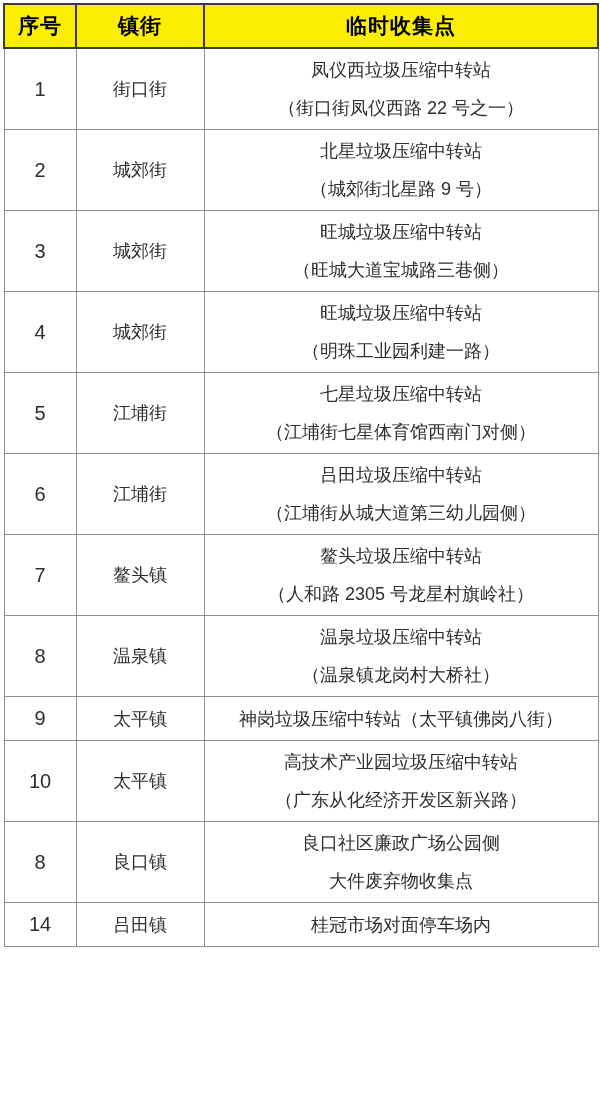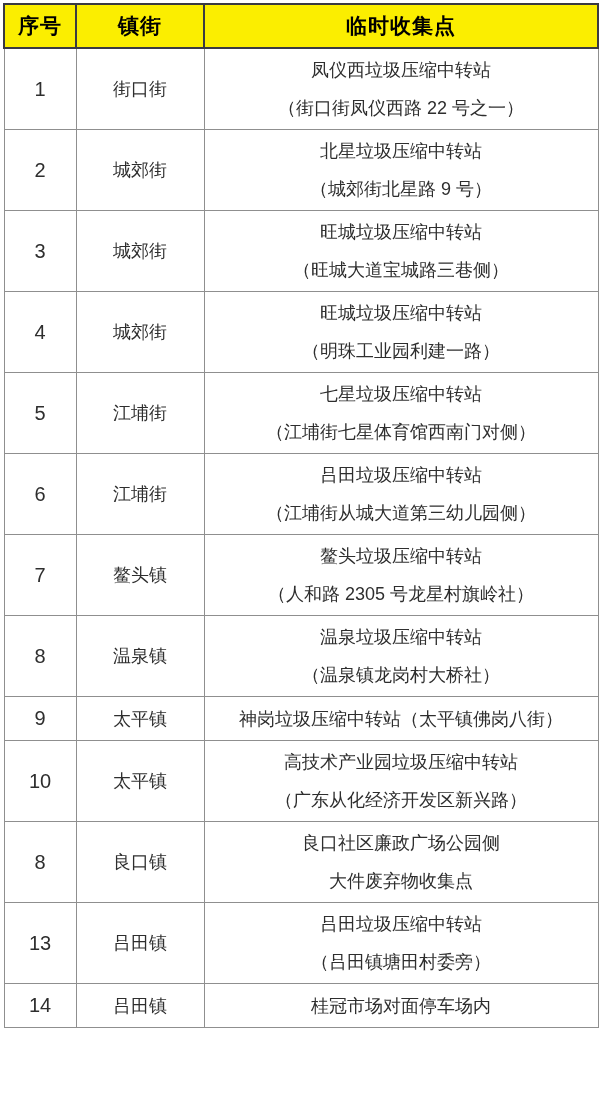--- a/index.html
+++ b/index.html
@@ -147,28 +147,20 @@
           </td>
         </tr>
         <tr class="double">
           <td class="num-cell">8</td>
           <td>良口镇</td>
           <td>
             <div class="point-line">良口社区廉政广场公园侧</div>
             <div class="point-line">大件废弃物收集点</div>
           </td>
         </tr>
-        <tr class="double">
-          <td class="num-cell">13</td>
-          <td>吕田镇</td>
-          <td>
-            <div class="point-line">吕田垃圾压缩中转站</div>
-            <div class="point-line">（吕田镇塘田村委旁）</div>
-          </td>
-        </tr>
         <tr class="single">
           <td class="num-cell">14</td>
           <td>吕田镇</td>
           <td>
             <div class="point-line">桂冠市场对面停车场内</div>
           </td>
         </tr>
       </tbody>
   </table>
 </div>

